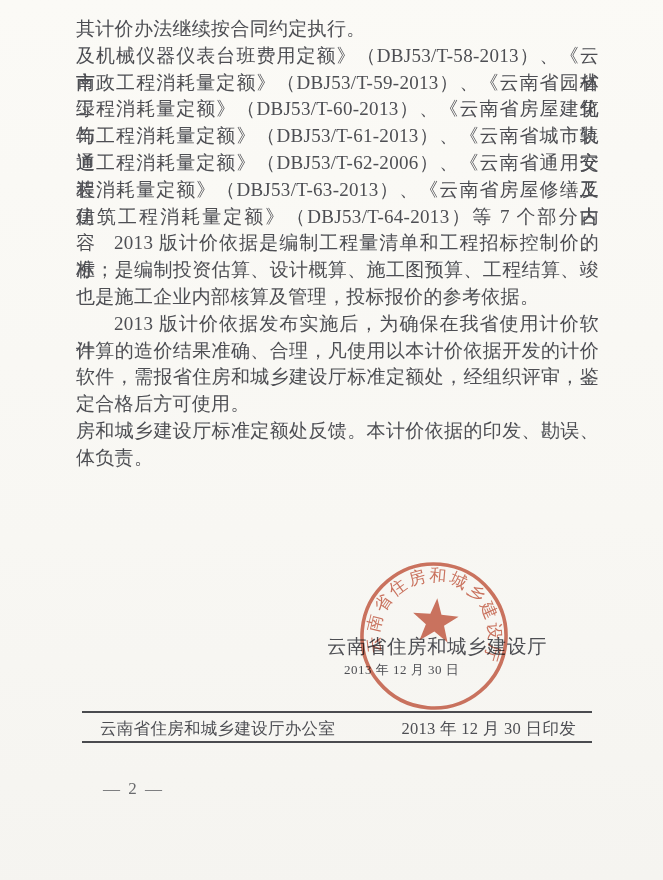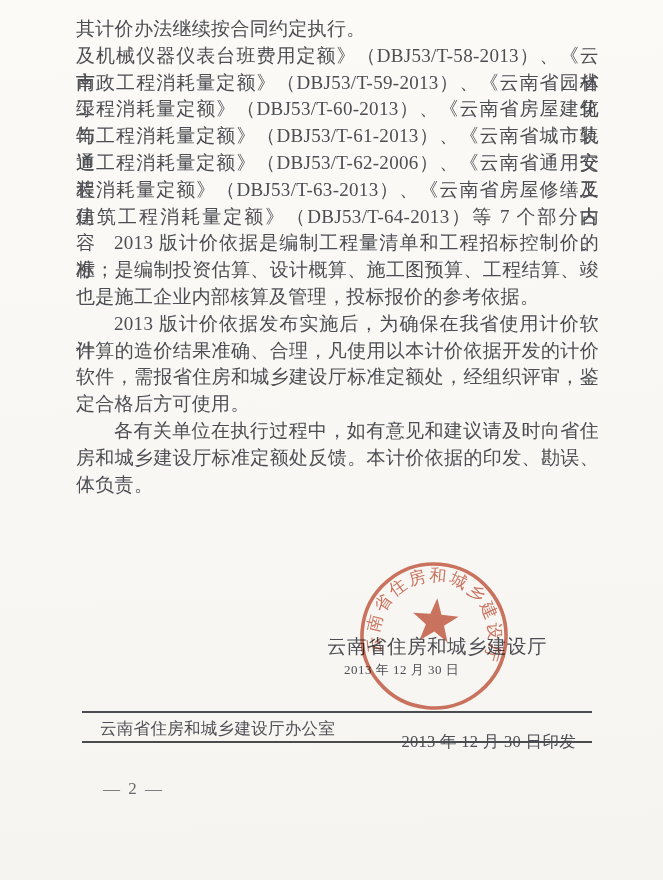--- a/index.html
+++ b/index.html
@@ -39,21 +39,21 @@
     position:absolute;left:82px;width:510px;height:0;
     border-top:2px solid #4a4b4f;
   }
   .footer-rule.top{top:711px;}
   .footer-rule.bottom{top:741px;}
   .footer-row{
     position:absolute;left:82px;top:717px;width:510px;height:24px;
     font-size:16.5px;line-height:24px;color:#4d4e53;letter-spacing:.3px;
   }
   .footer-office{position:absolute;left:18px;top:0;}
-  .footer-printed{position:absolute;right:16px;top:13px;}
+  .footer-printed{position:absolute;right:16px;top:0;}
   .page-number{
     position:absolute;left:103px;top:779px;
     font-size:17px;color:#6a6b6e;letter-spacing:2px;
   }
 </style>
 </head>
 <body>
 
 <div class="page">
 
@@ -66,21 +66,20 @@
     <div class="ln fill">通工程消耗量定额》（DBJ53/T-62-2006）、《云南省通用安装工</div>
     <div class="ln fill">程消耗量定额》（DBJ53/T-63-2013）、《云南省房屋修缮及仿古</div>
     <div class="ln fill">建筑工程消耗量定额》（DBJ53/T-64-2013）等 7 个部分内容。</div>
     <div class="ln ind fill">2013 版计价依据是编制工程量清单和工程招标控制价的标</div>
     <div class="ln fill">准；是编制投资估算、设计概算、施工图预算、工程结算、竣</div>
     <div class="ln">也是施工企业内部核算及管理，投标报价的参考依据。</div>
     <div class="ln ind fill">2013 版计价依据发布实施后，为确保在我省使用计价软件</div>
     <div class="ln fill">计算的造价结果准确、合理，凡使用以本计价依据开发的计价</div>
     <div class="ln fill">软件，需报省住房和城乡建设厅标准定额处，经组织评审，鉴</div>
     <div class="ln">定合格后方可使用。</div>
-    <div class="ln ind fill">各有关单位在执行过程中，如有意见和建议请及时向省住</div>
     <div class="ln fill">房和城乡建设厅标准定额处反馈。本计价依据的印发、勘误、</div>
     <div class="ln">体负责。</div>
   </div>
 
   <div class="sig-name">云南省住房和城乡建设厅</div>
   <div class="sig-date">2013 年 12 月 30 日</div>
 
   <svg class="seal" viewBox="0 0 170 160" xmlns="http://www.w3.org/2000/svg">
     <defs>
       <path id="sealArc" d="M 33.3 98.8 A 55 55 0 1 1 136.7 98.8" fill="none"></path>

